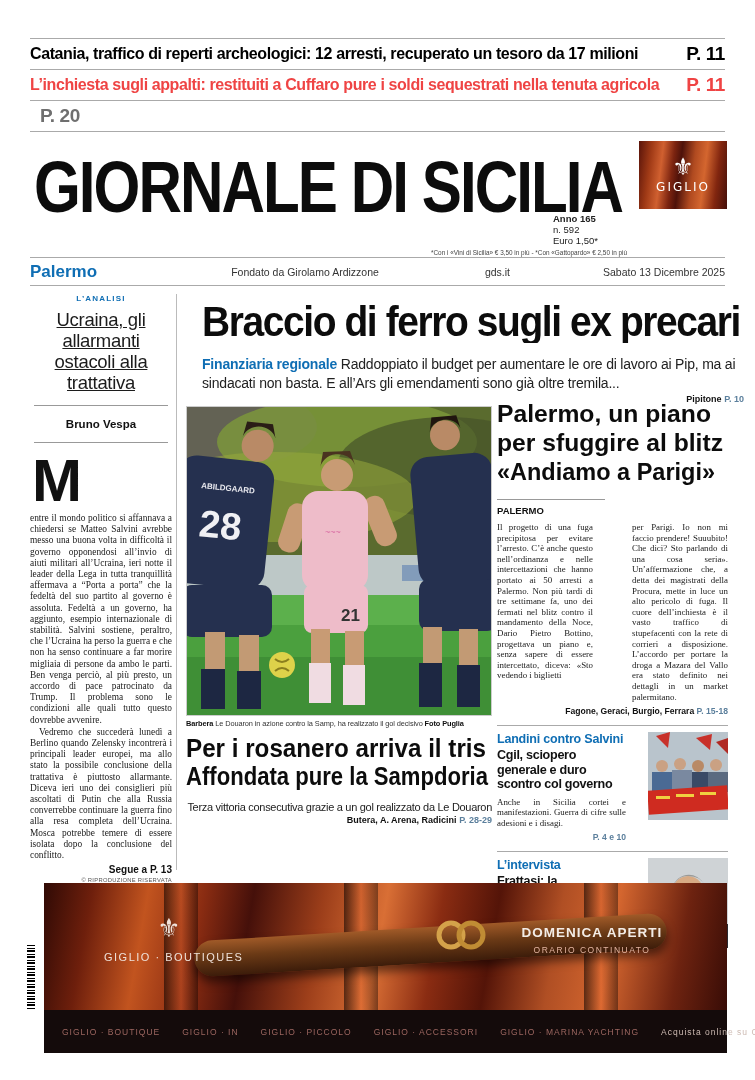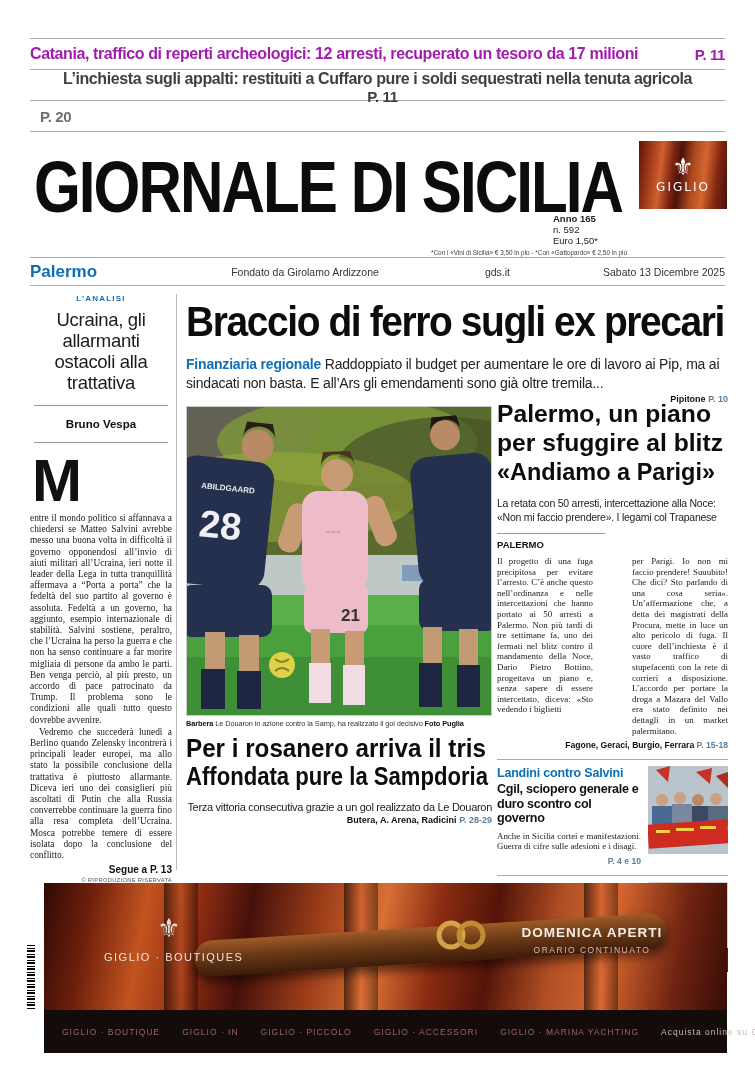--- a/index.html
+++ b/index.html
@@ -4,53 +4,53 @@
 <style>
   html,body{margin:0;padding:0;background:#fff;}
   #page{position:relative;width:755px;height:1080px;background:#fff;overflow:hidden;
         font-family:"Liberation Sans",sans-serif;color:#111;}
   .serif{font-family:"Liberation Serif",serif;}
   .rule{position:absolute;background:#bbb;}
   
   #teasers{position:absolute;left:30px;right:30px;top:38px;border-top:1px solid #aaa;}
   .teaser{display:flex;justify-content:space-between;align-items:center;
           height:30px;border-bottom:1px solid #aaa;font-weight:bold;font-size:16px;letter-spacing:-0.4px;}
-  .teaser .pg{font-size:15px;white-space:nowrap;margin-left:10px;}
-  .t-blue{color:#a21caf;} .t-black{color:#404040;flex-direction:column;} .t-gray{color:#6f6f6f;}
+  .teaser .pg{font-size:19px;white-space:nowrap;margin-left:10px;}
+  .t-blue{color:#000000;} .t-black{color:#ef4444;} .t-gray{color:#6f6f6f;}
   
   #masthead-title{position:absolute;left:34px;top:142px;}
   #giglio-box{position:absolute;right:28px;top:141px;width:88px;height:68px;overflow:hidden;
     background:linear-gradient(97deg,#5a140a 0%,#a03a16 14%,#d06030 26%,#7c2410 38%,#4e120a 46%,#b04a20 60%,#d4662f 72%,#82260f 86%,#45100a 100%);
     display:flex;flex-direction:column;align-items:center;justify-content:center;color:#fff;}
   #giglio-box .lily{font-size:24px;line-height:22px;font-family:"DejaVu Sans",sans-serif;}
   #giglio-box .lbl{font-size:12px;letter-spacing:2px;margin-top:2px;font-family:"DejaVu Sans",sans-serif;}
   #masthead-info{position:absolute;right:122px;top:213px;width:80px;font-size:9.5px;line-height:11px;color:#222;}
   #masthead-info .b{font-weight:bold;}
   #masthead-note{position:absolute;right:128px;top:249px;font-size:6.4px;color:#444;white-space:nowrap;}
   
   #dateline{position:absolute;left:30px;right:30px;top:257px;border-top:1px solid #aaa;border-bottom:1px solid #aaa;
             height:27px;display:flex;align-items:center;font-size:10.5px;color:#333;}
   #dateline .edition{color:#0f6eb4;font-weight:bold;font-size:17px;width:150px;}
   #dateline .founded{width:250px;text-align:center;}
   #dateline .site{flex:1;text-align:center;}
   #dateline .date{width:160px;text-align:right;}
   
   #analysis{position:absolute;left:30px;top:294px;width:142px;}
   #analysis .kicker{color:#0f6eb4;font-weight:bold;font-size:8px;letter-spacing:1.2px;text-align:center;}
-  #analysis .title{font-size:18.5px;line-height:21px;text-align:center;color:#1c1c1c;margin-top:6px;letter-spacing:-0.3px;}
+  #analysis .title{font-size:18.5px;line-height:21px;text-align:center;color:#1c1c1c;margin-top:6px;letter-spacing:-0.3px;text-decoration:underline;}
   #analysis .hr{border-top:1px solid #999;margin:12px 4px;}
   #analysis .author{font-weight:bold;font-size:11.5px;text-align:center;}
   #analysis .dropcap{font-weight:bold;font-size:60px;line-height:52px;margin:8px 0 6px 2px;}
   #analysis .body{font-size:9.4px;line-height:11.2px;text-align:justify;color:#1a1a1a;}
   #analysis .body.ind{text-indent:9px;margin-top:1px;}
   #analysis .segue{font-weight:bold;font-size:10px;text-align:right;margin-top:3px;font-family:"Liberation Sans",sans-serif;}
   #analysis .copy{font-size:5.8px;color:#555;text-align:right;margin-top:2px;letter-spacing:0.3px;}
   #vrule-left{left:176px;top:294px;width:1px;height:576px;}
   
-  #lead{position:absolute;left:186px;top:296px;width:542px;}
+  #lead{position:absolute;left:202px;top:296px;width:542px;}
   #lead .deck{font-size:14px;line-height:18.5px;color:#222;margin-top:8px;letter-spacing:-0.2px;}
   #lead .deck .k{color:#0f6eb4;font-weight:bold;}
   #lead .byline{text-align:right;font-size:9px;margin-top:2px;}
   .byline .name{font-weight:bold;} .byline .pg{color:#5b7f9c;font-weight:bold;}
   
   #serieb{position:absolute;left:186px;top:400px;width:306px;}
   #serieb .kicker{color:#0f6eb4;font-weight:bold;font-size:12.5px;letter-spacing:-0.2px;padding-bottom:6px;border-bottom:1px solid #aaa;}
   #serieb .photo{margin-top:6px;border:1px solid #ccc;display:block;}
   #serieb .caption{font-size:7.4px;letter-spacing:-0.1px;color:#333;margin-top:3px;white-space:nowrap;overflow:hidden;}
   #serieb .caption b{color:#111;}
@@ -58,21 +58,21 @@
   #serieb .byline{text-align:right;font-size:9px;margin-top:2px;}
   
   #blitz{position:absolute;left:497px;top:400px;width:231px;}
   #blitz .deck{font-size:10.5px;line-height:13.5px;color:#222;margin-top:7px;letter-spacing:-0.25px;}
   #blitz .place{font-weight:bold;font-size:9.5px;border-top:1px solid #999;margin-top:9px;padding-top:5px;width:108px;}
   #blitz .cols{display:flex;margin-top:6px;gap:28px;}
   #blitz .col{width:110px;font-size:8.9px;line-height:10.6px;text-align:justify;color:#1a1a1a;}
   #blitz .col + .col{margin-left:11px;}
   #blitz .byline{text-align:right;font-size:8.6px;margin-top:4px;}
   .sect{border-top:1px solid #aaa;margin-top:9px;padding-top:6px;display:flex;}
-  .sect .txt{flex:1;padding-right:7px;}
+  .sect .txt{flex:1;padding-right:22px;}
   .sect .kicker{color:#0f6eb4;font-weight:bold;font-size:12.5px;letter-spacing:-0.2px;}
   .sect .head{font-weight:bold;font-size:12.6px;line-height:14.5px;letter-spacing:-0.3px;margin-top:2px;color:#111;}
   .sect .body{font-size:8.9px;line-height:10.6px;margin-top:5px;color:#1a1a1a;font-family:"Liberation Serif",serif;text-align:justify;}
   .sect .pgline{text-align:right;font-size:8.6px;margin-top:2px;}
   .sect svg{flex:0 0 auto;}
   
   #ad{position:absolute;left:44px;top:883px;width:683px;height:127px;overflow:hidden;
     background:linear-gradient(100deg,#300a05 0%,#6e1f0c 7%,#c2541f 15%,#8a2c12 23%,#45100a 30%,#9c3e1a 40%,#d96f35 49%,#8a2c12 57%,#541408 65%,#b04f24 74%,#d4662f 82%,#6e2310 92%,#380c06 100%);}
   #ad .fold{position:absolute;top:0;bottom:0;width:34px;background:linear-gradient(90deg,rgba(0,0,0,0.55),rgba(255,120,60,0.25),rgba(0,0,0,0.4));}
   #ad .belt{position:absolute;left:150px;right:60px;top:44px;height:36px;border-radius:18px;
@@ -229,21 +229,20 @@
       <span class="pg">P. 28-29</span>
     </div>
   </div>
 
   <div id="blitz">
     <svg width="231" height="86">
       <text x="0" y="22" font-size="24" font-weight="bold" fill="#0c0c0c" textLength="214" lengthAdjust="spacingAndGlyphs">Palermo, un piano</text>
       <text x="0" y="51" font-size="24" font-weight="bold" fill="#0c0c0c" textLength="226" lengthAdjust="spacingAndGlyphs">per sfuggire al blitz</text>
       <text x="0" y="80" font-size="24" font-weight="bold" fill="#0c0c0c" textLength="218" lengthAdjust="spacingAndGlyphs">«Andiamo a Parigi»</text>
     </svg>
-    <div class="deck">La retata con 50 arresti, intercettazione alla Noce: «Non mi faccio prendere». I legami col Trapanese</div>
     <div class="place">PALERMO</div>
     <div class="cols">
       <div class="col serif">Il progetto di una fuga precipitosa per evitare l’arresto. C’è anche questo nell’ordinanza e nelle intercettazioni che hanno portato ai 50 arresti a Palermo. Non più tardi di tre settimane fa, uno dei fermati nel blitz contro il mandamento della Noce, Dario Pietro Bottino, progettava un piano e, senza sapere di essere intercettato, diceva: «Sto vedendo i biglietti</div>
       <div class="col serif">per Parigi. Io non mi faccio prendere! Suuubito! Che dici? Sto parlando di una cosa seria». Un’affermazione che, a detta dei magistrati della Procura, mette in luce un alto pericolo di fuga. Il cuore dell’inchiesta è il vasto traffico di stupefacenti con la rete di corrieri a disposizione. L’accordo per portare la droga a Mazara del Vallo era stato definito nei dettagli in un market palermitano.</div>
     </div>
     <div class="byline">
       <span class="name">Fagone, Geraci, Burgio, Ferrara</span>
       <span class="pg">P. 15-18</span>
     </div>
 

